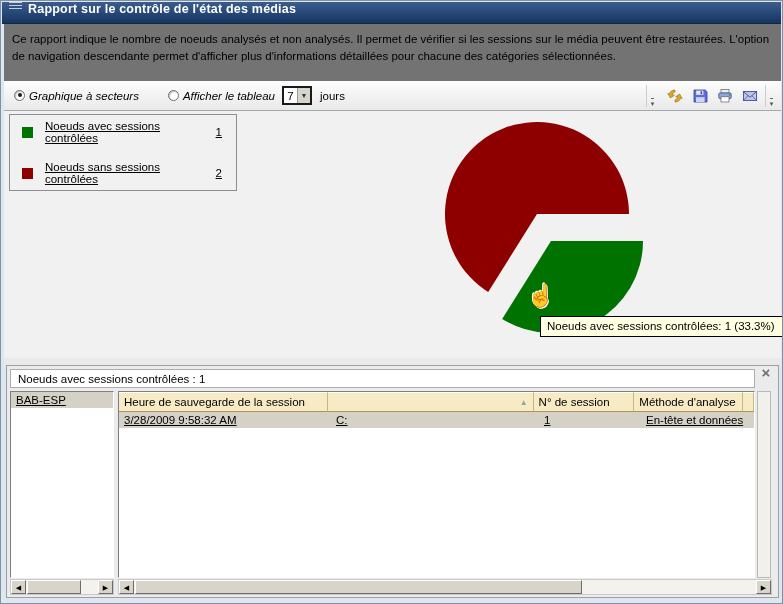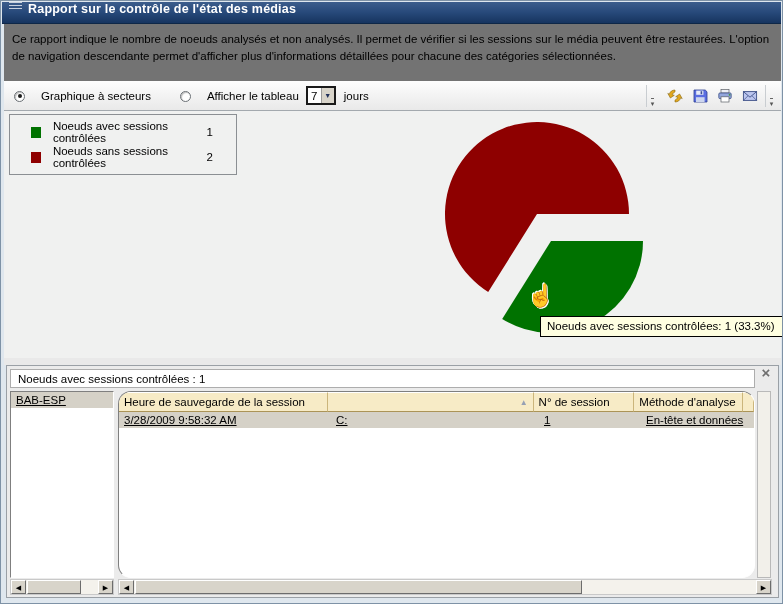--- a/index.html
+++ b/index.html
@@ -16,40 +16,40 @@
   .title-text { color:#fff; font-weight:bold; font-size:12.5px; letter-spacing:.2px; }
 
   
   .desc { position:absolute; left:3px; top:23px; width:777px; height:57px; background:#737373;
     padding:7px 10px 0 8px; line-height:17px; }
 
   
   .toolbar { position:absolute; left:3px; top:80px; width:777px; height:30px;
     background:linear-gradient(180deg,#fdfdfd,#e9e9e9); border-bottom:1px solid #a3a9ae;
     display:flex; align-items:center; }
-  .radio-wrap { display:flex; align-items:flex-end; gap:16px; }
+  .radio-wrap { display:flex; align-items:flex-start; gap:4px;font-style:italic; }
   .radio { width:11px; height:11px; border-radius:50%; background:#fff; border:1px solid #6a6f74;
     box-shadow:inset 1px 1px 1px rgba(0,0,0,.25); position:relative; }
   .radio.sel::after { content:""; position:absolute; left:2.5px; top:2.5px; width:4px; height:4px;
     border-radius:50%; background:#1a1a1a; }
   .tb-label { white-space:nowrap; }
   .combo { display:flex; height:19px; border:2px solid #1a1a1a; background:#fff; align-items:stretch; }
   .combo-val { width:13px; display:flex; align-items:center; justify-content:center; }
   .combo-btn { width:13px; background:#d8d4ca; border-left:1px solid #9a9a9a; display:flex;
     align-items:center; justify-content:center; font-size:7px; color:#20305a; }
   .tb-overflow { width:12px; height:22px; display:flex; flex-direction:column; justify-content:flex-end;
     align-items:center; color:#555; font-size:7px; line-height:7px; border-left:1px solid #c9cdd1; margin-left:6px; }
   .tb-overflow i { font-style:normal; border-top:1px solid #666; padding-top:1px; }
   .tb-icon { width:18px; height:18px; display:flex; align-items:center; justify-content:center; cursor:pointer; }
   .tb-icon svg { width:16px; height:16px; }
 
   
   .chart-area { position:absolute; left:3px; top:110px; width:777px; height:247px; background:#f0f1f0; }
   .legend { position:absolute; left:8px; top:113px; width:228px; border:1px solid #8b8f93;
-    padding:5px 21px; display:flex; flex-direction:column; gap:1px; background:#f0f1f0; }
+    padding:5px 12px; display:flex; flex-direction:column; gap:17px; background:#f0f1f0;text-decoration:underline; }
   .legend-row { display:flex; align-items:center; }
   .swatch { width:11px; height:11px; margin-right:12px; }
   .legend-val { margin-left:auto; padding-right:2px; }
   .pie-svg { position:absolute; left:0; top:0; }
   .cursor-hand { position:absolute; left:526px; top:282px; font-size:22px; color:#000;
     text-shadow:1px 1px 0 #fff, -1px -1px 0 #fff; }
   .tooltip { position:absolute; left:539px; top:315px; background:#ffffe1; border:1px solid #000;
     padding:3px 12px 4px 6px; white-space:nowrap; }
 
   
@@ -58,21 +58,21 @@
   
   .detail { position:absolute; left:5px; top:364px; width:773px; height:233px; background:#ebebeb;
     border:1px solid #9aa0a6; }
   .detail-header { position:absolute; left:9px; top:368px; width:745px; height:19px; background:#fff;
     border:1px solid #adadad; display:flex; align-items:center; padding-left:7px; }
   .detail-close { position:absolute; left:757px; top:364px; width:16px; height:17px; color:#6f6f6f;
     font-weight:bold; font-size:15px; line-height:16px; text-align:center; cursor:pointer; }
 
   .pane { position:absolute; background:#fff; border:1px solid; border-color:#7f7f7f #fff #fff #7f7f7f; overflow:hidden; }
   .pane-left  { left:9px;  top:390px; width:104px; height:187px; }
-  .pane-right { left:117px; top:390px; width:637px; height:187px;border-radius:13px; }
+  .pane-right { left:117px; top:390px; width:637px; height:187px; }
   .thead { display:flex; height:20px; }
   .th { background:#f7ebc6; border-top:1px solid #fff; border-right:1px solid #cbb57b;
     border-bottom:1px solid #ab9457; display:flex; align-items:center; padding:0 5px; white-space:nowrap; overflow:hidden; }
   .sort-glyph { margin-left:auto; font-size:8px; color:#96a0b4; padding-left:4px; }
   .trow { display:flex; height:17px; background:#d5d1c7; border-bottom:1px solid #fff; }
   .td { display:flex; align-items:center; padding:0 5px; white-space:nowrap; overflow:hidden;text-decoration:underline; }
   .c-node { width:102px; } .c-time { width:212px; } .c-root { width:208px; }
   .c-sess { width:102px; } .c-meth { width:110px; } .c-fill { flex:1; }
 
   .vscroll { position:absolute; left:756px; top:390px; width:14px; height:187px; background:#f2f0ea;

